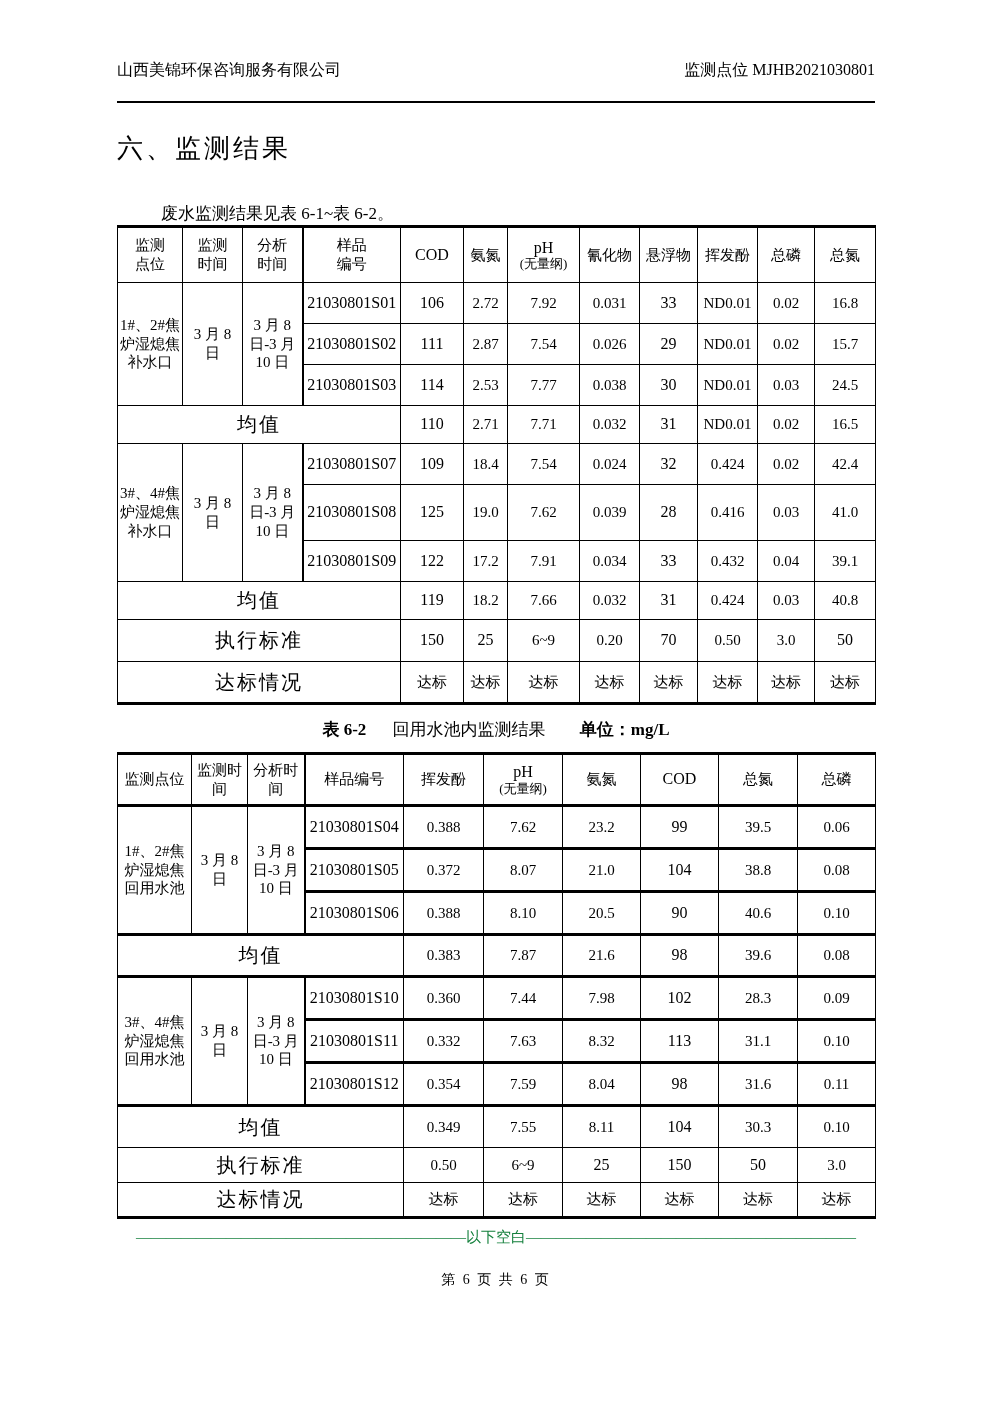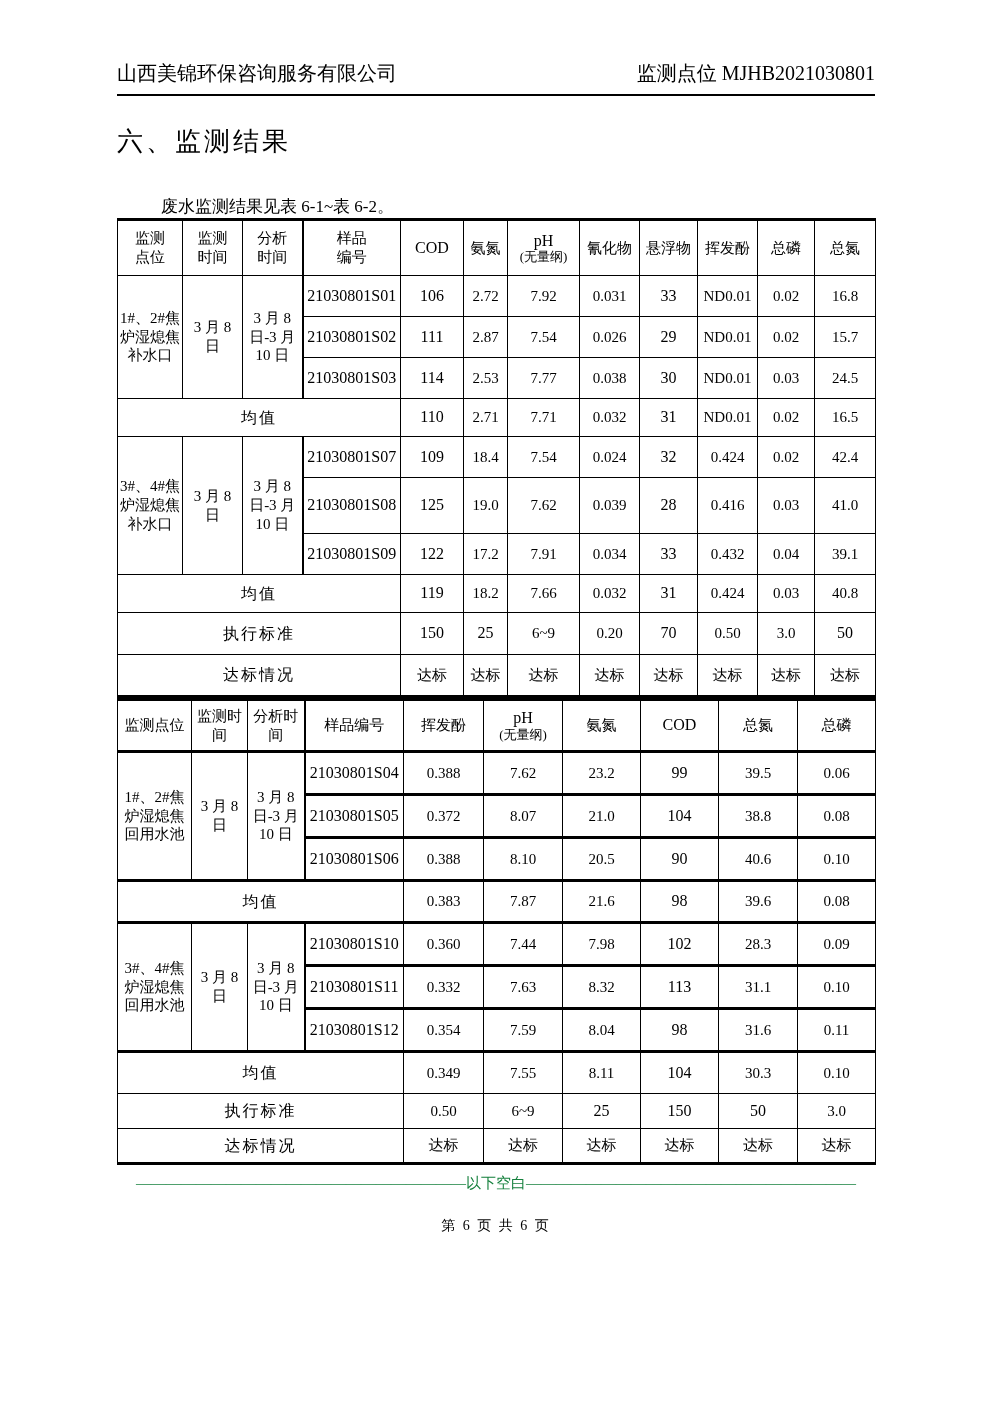--- a/index.html
+++ b/index.html
@@ -4,21 +4,21 @@
 <style>
   html,body{margin:0;padding:0;}
   body{
     width:992px;height:1403px;background:#ffffff;color:#000;
     font-family:"Liberation Serif","DejaVu Serif",serif;
     -webkit-font-smoothing:antialiased;
   }
   .page{padding:60px 117px 0 117px;width:758px;}
   .doc-header{
     display:flex;justify-content:space-between;align-items:flex-end;
-    font-size:20px;padding-bottom:7px;border-bottom:2px solid #000;
+    font-size:16px;padding-bottom:20px;border-bottom:2px solid #000;
   }
   .section-title{
     font-size:26px;font-weight:normal;margin:28px 0 0 0;letter-spacing:3px;
   }
   .intro{font-size:17px;margin:36px 0 0 0;text-indent:44px;}
   .caption{text-align:center;font-size:17px;margin:24px 0 12px 0;}
   .caption.second{margin:13px 0 11px 0;}
   .cap-b{font-weight:bold;}
   .cap-t{margin:0 30px 0 22px;}
   table{
@@ -27,21 +27,21 @@
   }
   td,th{
     border:1px solid #000;text-align:center;vertical-align:middle;
     font-weight:normal;font-size:15px;line-height:1.25;
     padding:1px 2px;white-space:pre-line;overflow:hidden;
   }
   .sep{border-left-width:2.5px;}
   tr.thick td,tr.thick th{border-bottom-width:3px;}
   .lat{font-weight:normal;font-size:16px;line-height:1.15;}
   .sub{font-size:13px;line-height:1.1;}
-  .lab{font-size:16px;letter-spacing:2px;}
+  .lab{font-size:20px;letter-spacing:2px;}
   .blank-note{
     text-align:center;font-size:15px;margin-top:9px;color:#15803d;
     letter-spacing:0;white-space:nowrap;overflow:hidden;
   }
   .page-footer{text-align:center;font-size:14px;margin-top:24px;letter-spacing:2px;}
 </style>
 </head>
 <body>
 
 <div class="page">
@@ -198,20 +198,25 @@
           <td>达标</td>
           <td>达标</td>
           <td>达标</td>
           <td>达标</td>
           <td>达标</td>
           <td>达标</td>
         </tr>
       </tbody>
     </table>
 
+  <div class="caption second">
+    <span class="cap-b">表 6-2</span>
+    <span class="cap-t">回用水池内监测结果</span>
+    <span class="cap-b">单位：mg/L</span>
+  </div>
 
   <table id="table-1">
       <colgroup>
         <col style="width: 74px;">
         <col style="width: 56px;">
         <col style="width: 57px;">
         <col style="width: 99px;">
         <col style="width: 80px;">
         <col style="width: 79px;">
         <col style="width: 78px;">

